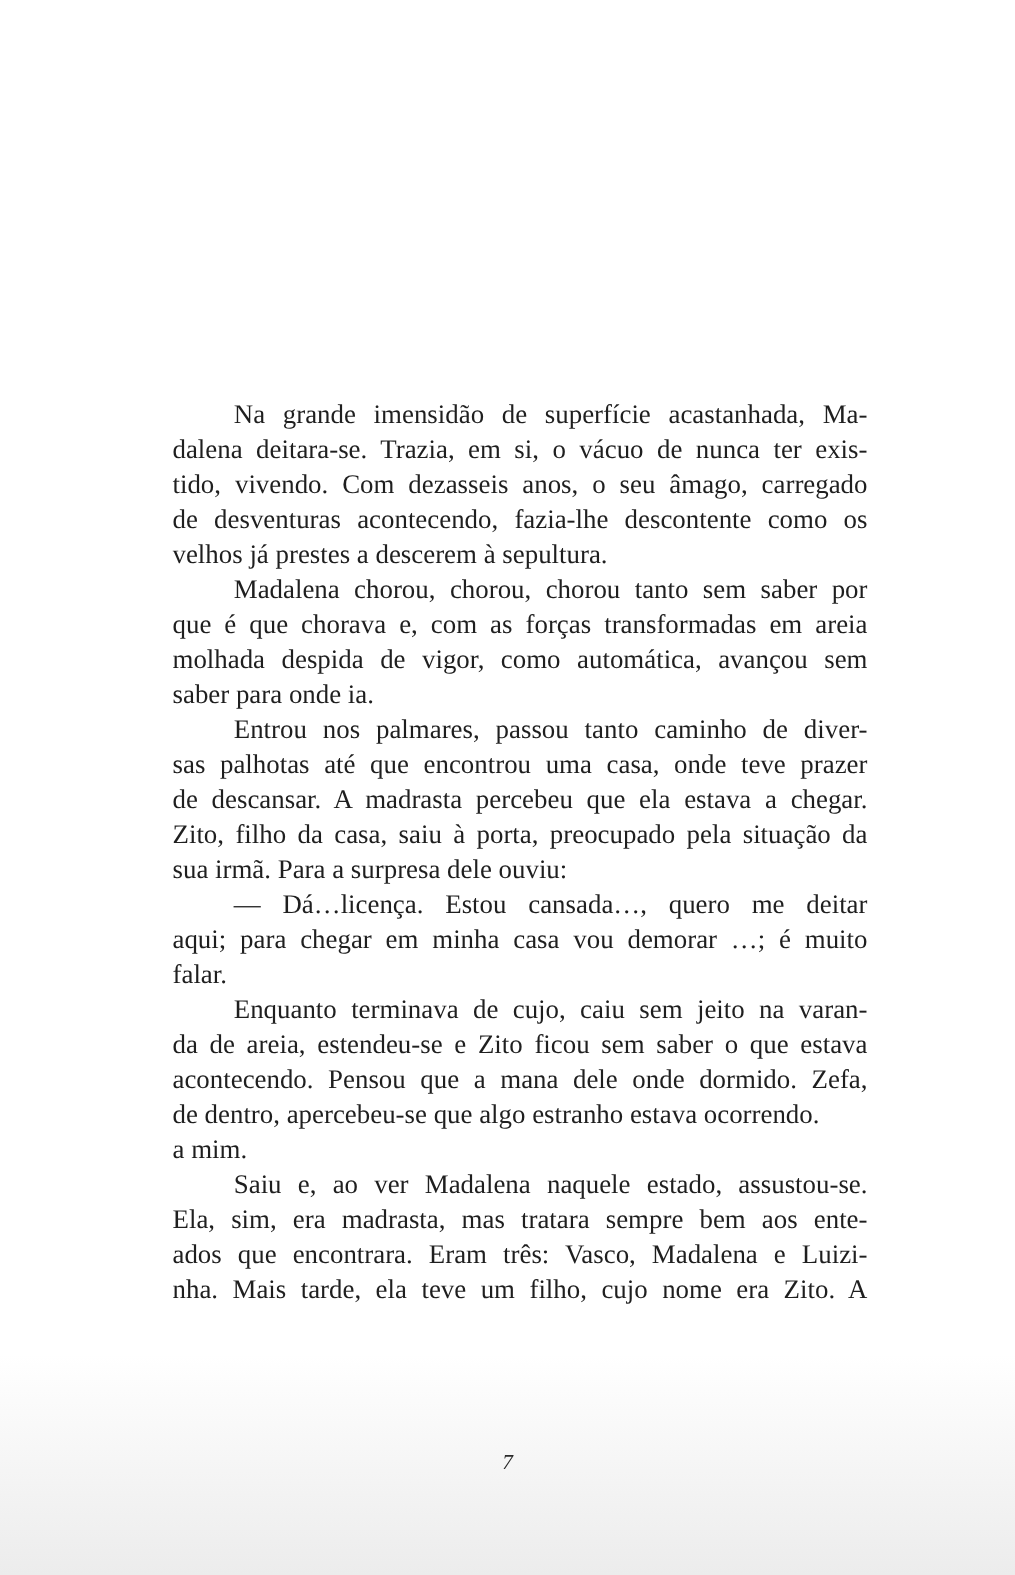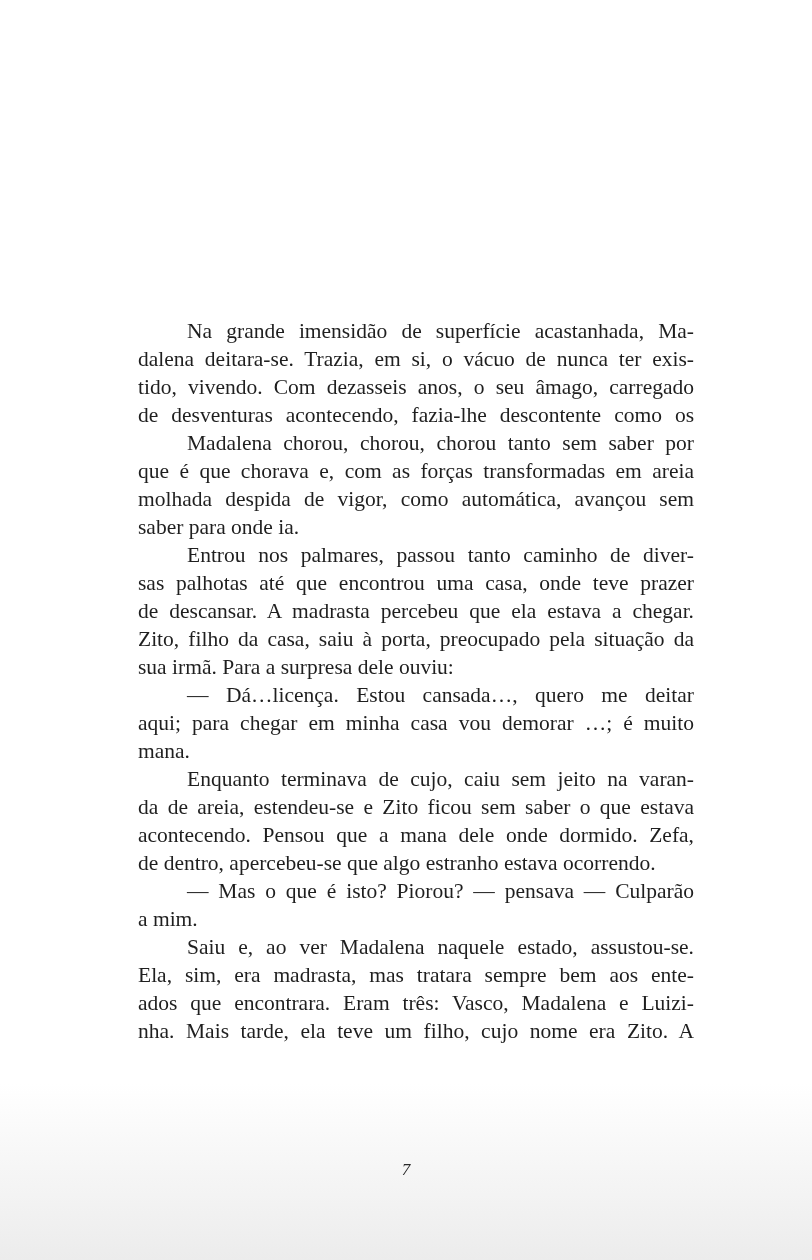--- a/index.html
+++ b/index.html
@@ -62,47 +62,47 @@
 </head>
 <body>
 
 <div class="page">
   <div class="text-block" id="text-block">
       <div class="para">
         <div class="line first">Na grande imensidão de superfície acastanhada, Ma-</div>
         <div class="line">dalena deitara-se. Trazia, em si, o vácuo de nunca ter exis-</div>
         <div class="line">tido, vivendo. Com dezasseis anos, o seu âmago, carregado</div>
         <div class="line">de desventuras acontecendo, fazia-lhe descontente como os</div>
+        <div class="line last">velhos já prestes a descerem à sepultura.</div>
       </div>
       <div class="para">
         <div class="line first">Madalena chorou, chorou, chorou tanto sem saber por</div>
         <div class="line">que é que chorava e, com as forças transformadas em areia</div>
         <div class="line">molhada despida de vigor, como automática, avançou sem</div>
         <div class="line last">saber para onde ia.</div>
       </div>
       <div class="para">
         <div class="line first">Entrou nos palmares, passou tanto caminho de diver-</div>
         <div class="line">sas palhotas até que encontrou uma casa, onde teve prazer</div>
         <div class="line">de descansar. A madrasta percebeu que ela estava a chegar.</div>
         <div class="line">Zito, filho da casa, saiu à porta, preocupado pela situação da</div>
         <div class="line last">sua irmã. Para a surpresa dele ouviu:</div>
       </div>
       <div class="para">
         <div class="line first">— Dá…licença. Estou cansada…, quero me deitar</div>
         <div class="line">aqui; para chegar em minha casa vou demorar …; é muito</div>
-        <div class="line last">mana.</div>
+        <div class="line last">falar.</div>
       </div>
       <div class="para">
         <div class="line first">Enquanto terminava de cujo, caiu sem jeito na varan-</div>
         <div class="line">da de areia, estendeu-se e Zito ficou sem saber o que estava</div>
         <div class="line">acontecendo. Pensou que a mana dele onde dormido. Zefa,</div>
         <div class="line last">de dentro, apercebeu-se que algo estranho estava ocorrendo.</div>
       </div>
       <div class="para">
-        <div class="line first">— Mas o que é isto? Piorou? — pensava — Culparão</div>
         <div class="line last">a mim.</div>
       </div>
       <div class="para">
         <div class="line first">Saiu e, ao ver Madalena naquele estado, assustou-se.</div>
         <div class="line">Ela, sim, era madrasta, mas tratara sempre bem aos ente-</div>
         <div class="line">ados que encontrara. Eram três: Vasco, Madalena e Luizi-</div>
         <div class="line last justified">nha. Mais tarde, ela teve um filho, cujo nome era Zito. A</div>
       </div>
     </div>
   <div class="page-number">7</div>

